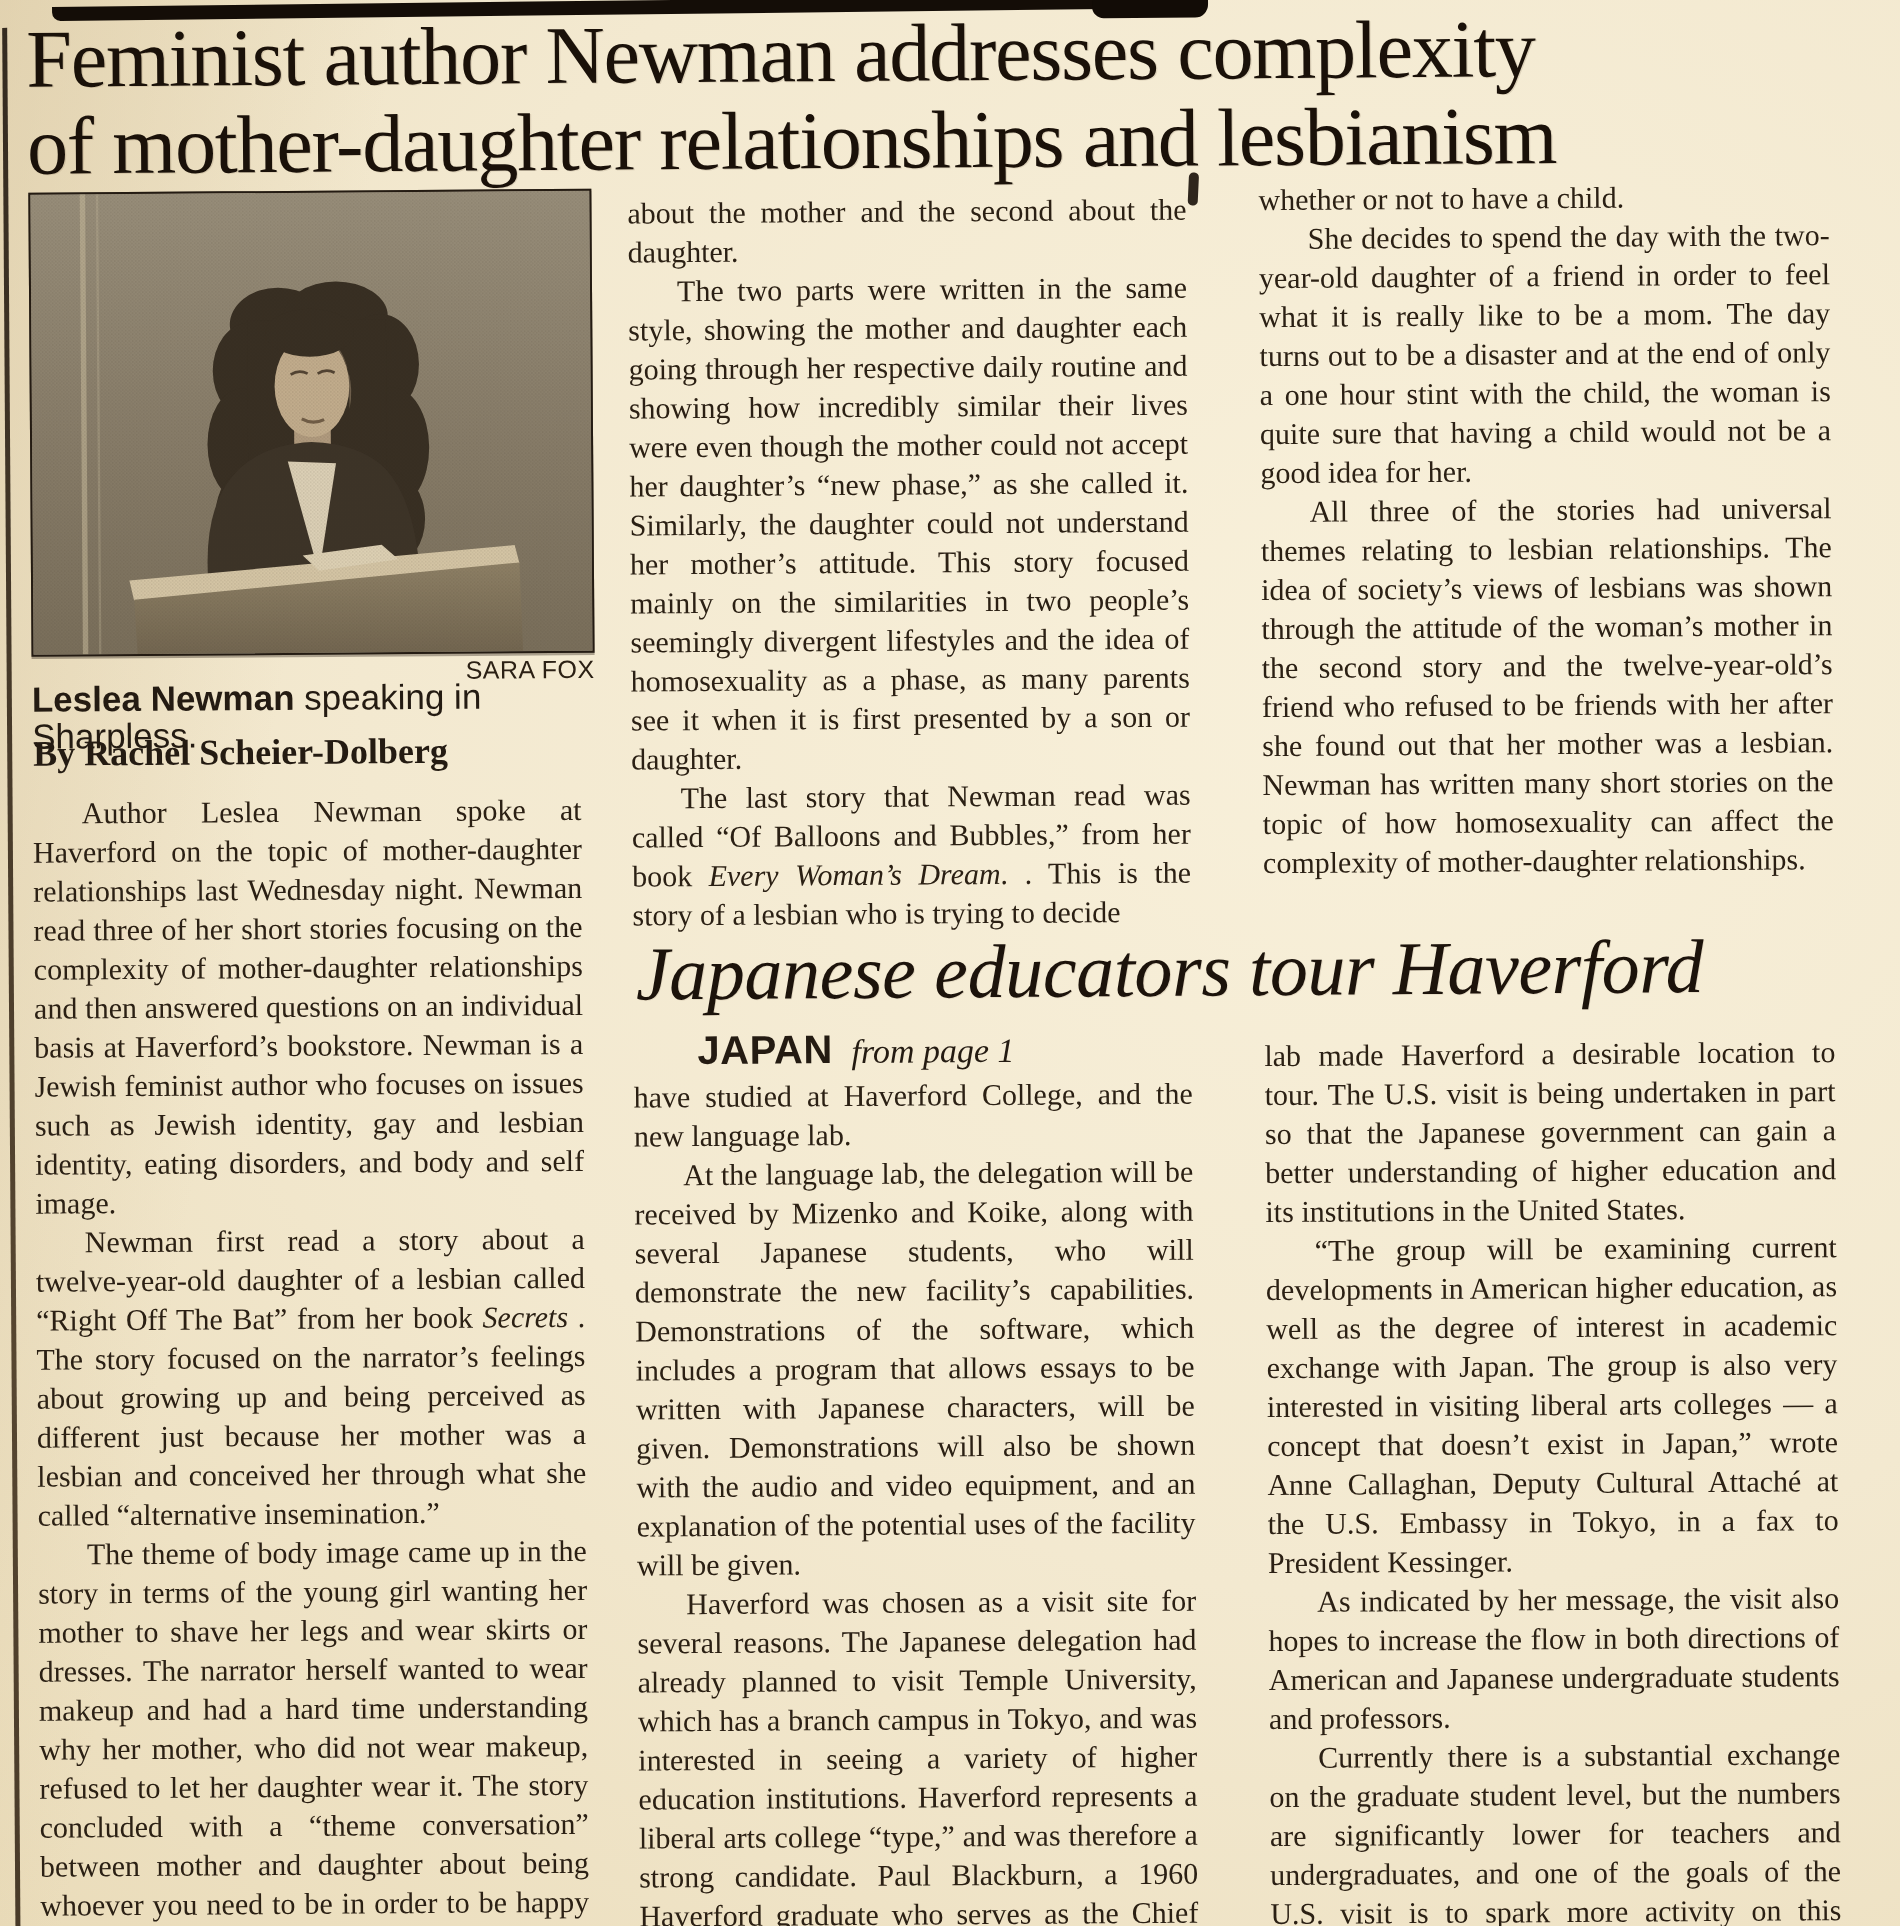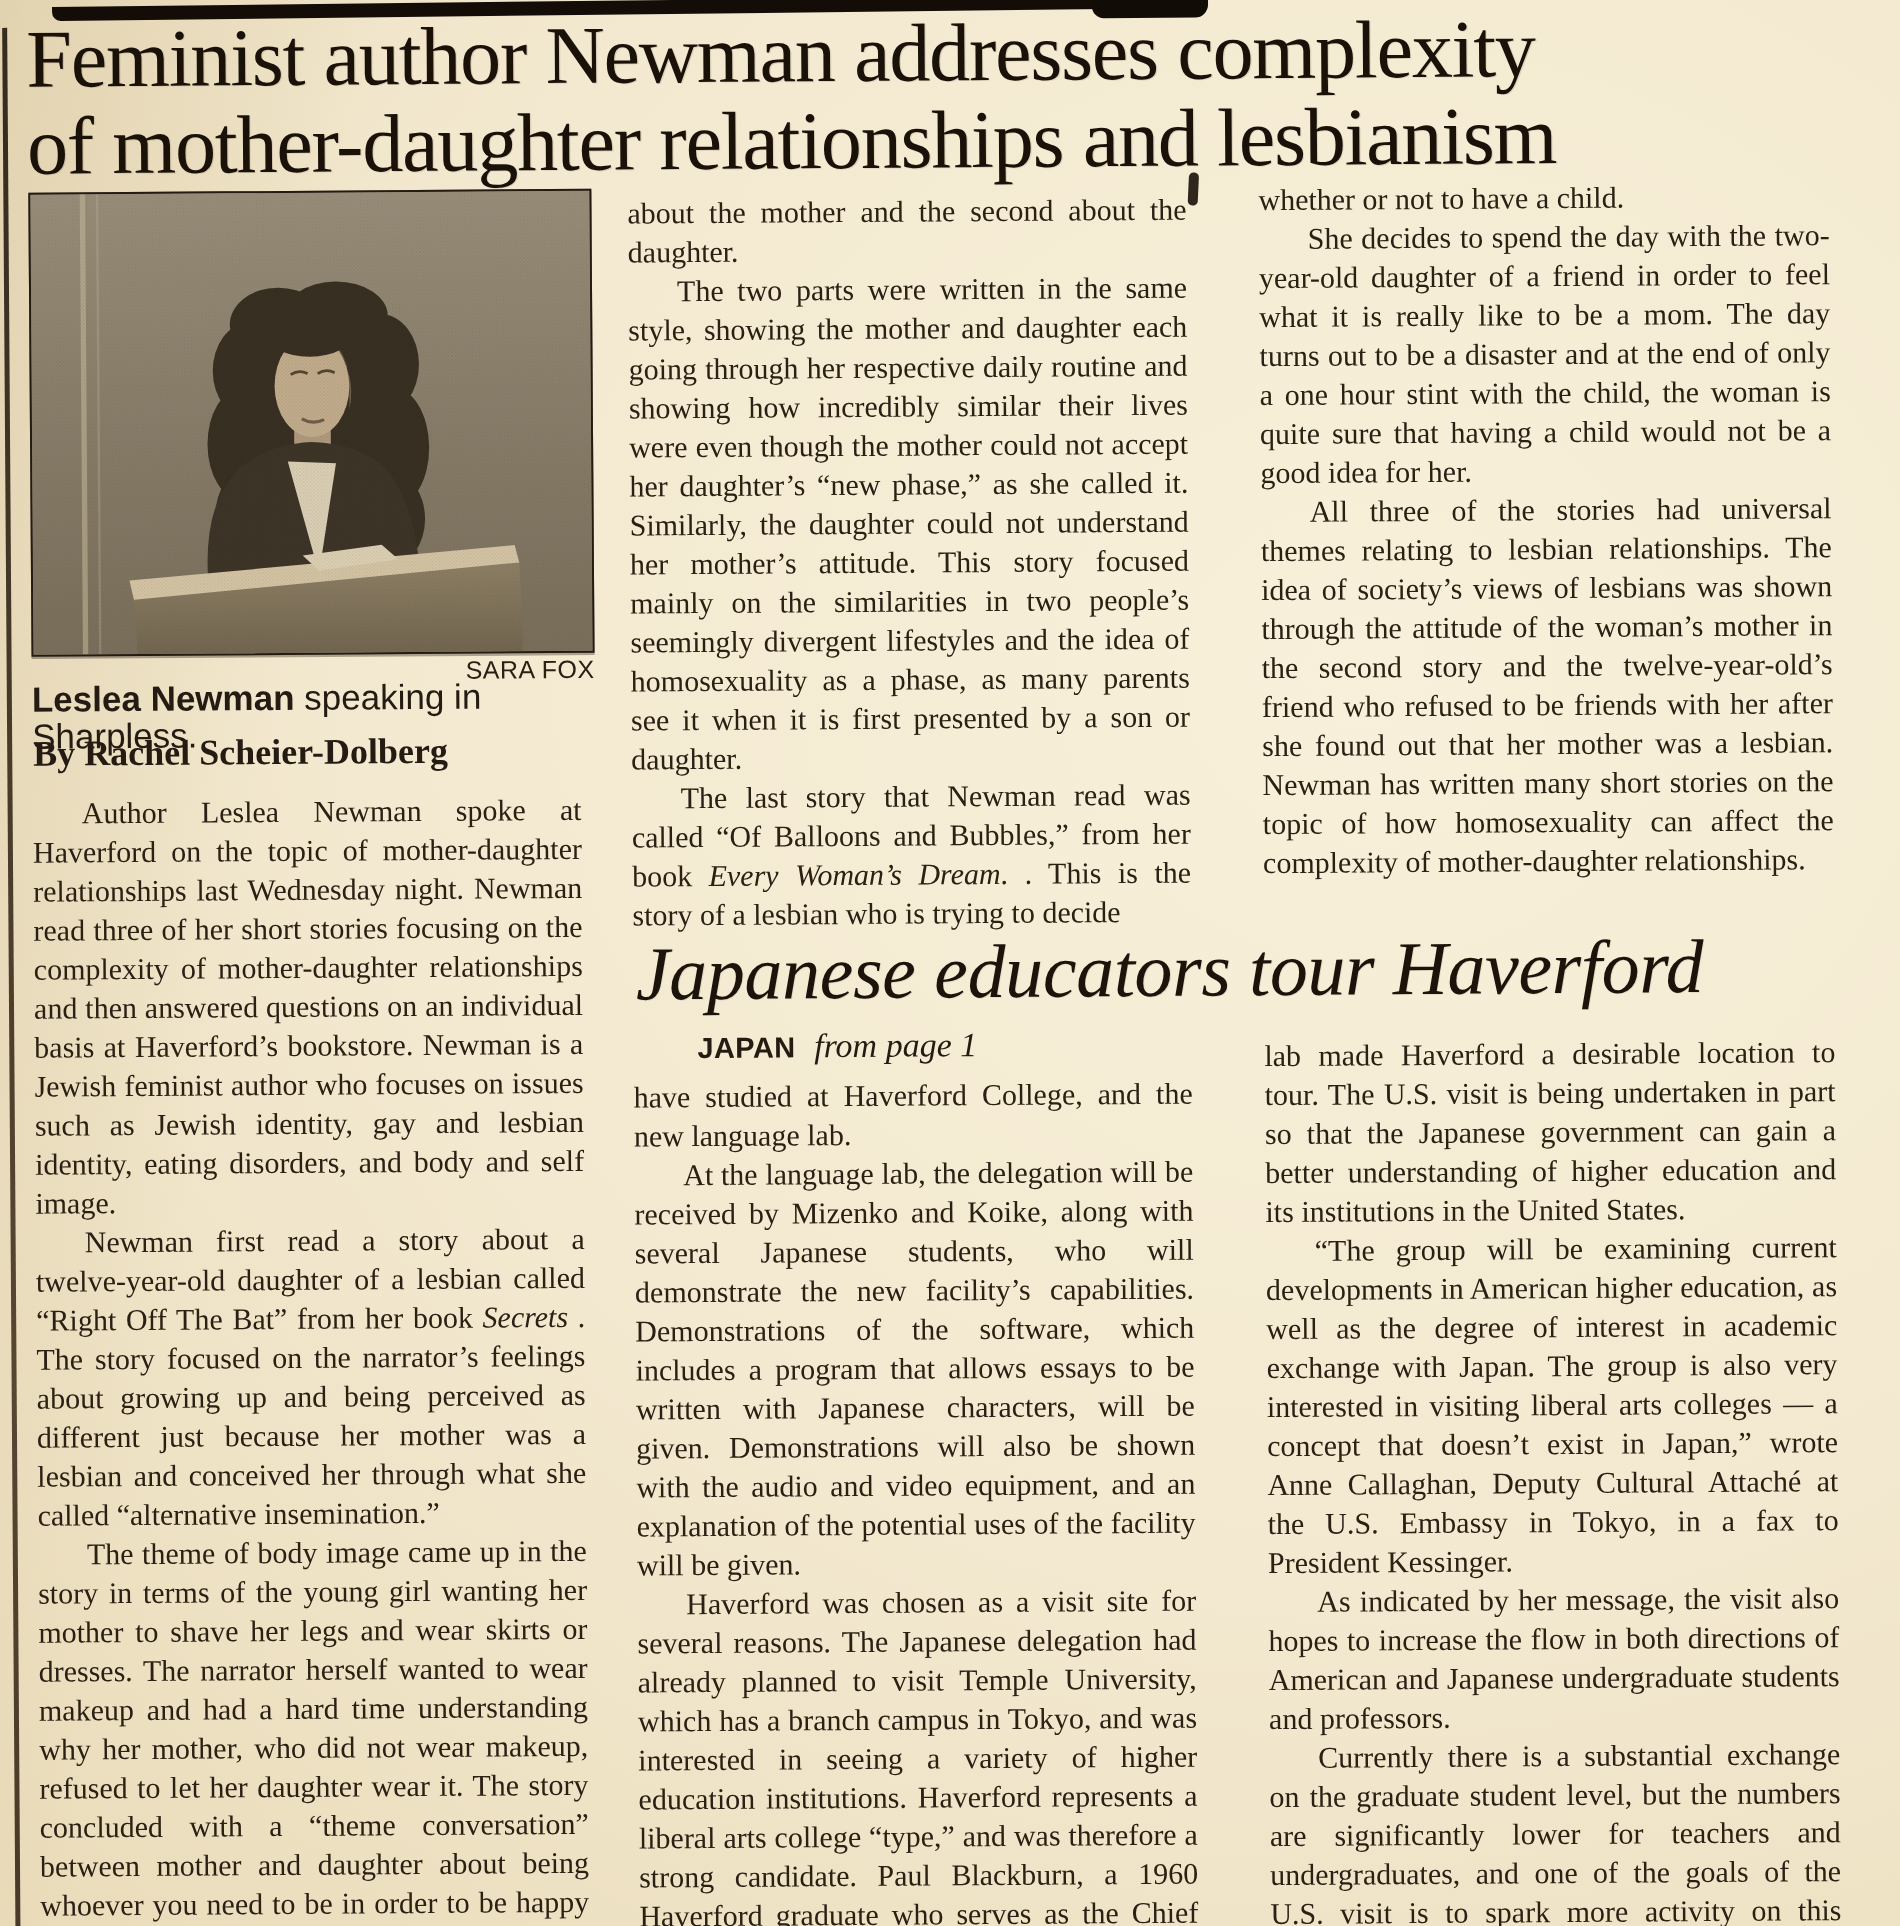--- a/index.html
+++ b/index.html
@@ -80,21 +80,21 @@
   
   .japan-headline {
     position:absolute; left:629px; top:928px; width:1256px;
     font-family:"Liberation Serif", serif; font-style:italic; font-weight:500;
     font-size:76px; line-height:1.15; letter-spacing:-0.005em;
     color:#1c130b; white-space:nowrap;
     text-shadow:0.8px 0.8px 0 rgba(60,30,10,.10);
   }
   .jump-line { position:absolute; left:690px; top:1026px; width:501px; white-space:nowrap; }
   .jump-tag {
-    font-family:"Liberation Sans", sans-serif; font-weight:700; font-size:29px;
+    font-family:"Liberation Sans", sans-serif; font-weight:700; font-size:40px;
     color:#241b12; letter-spacing:.015em;
   }
   .jump-note {
     font-family:"Liberation Serif", serif; font-style:italic; font-size:34px;
     color:#241b12; margin-left:18.5px;
   }
 </style>
 </head>
 <body>
 

